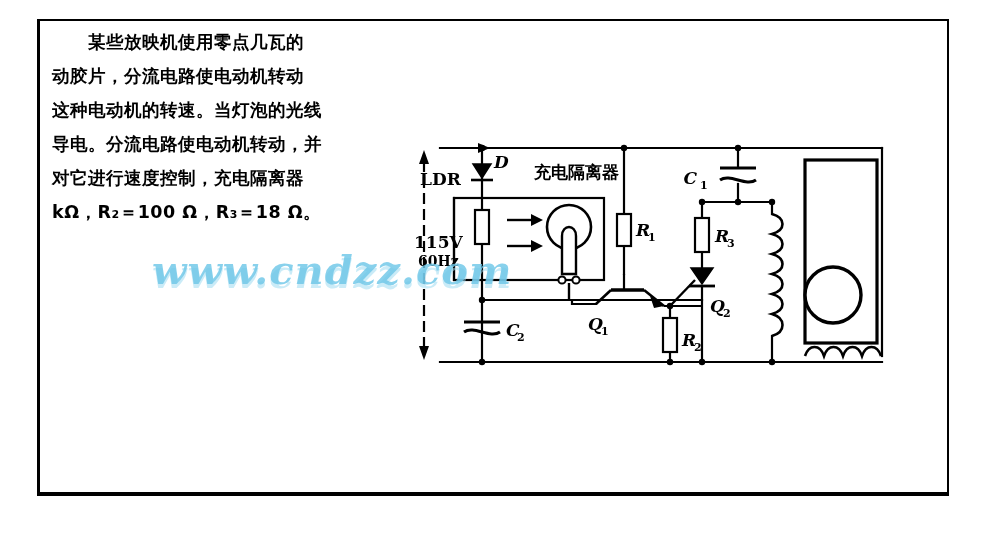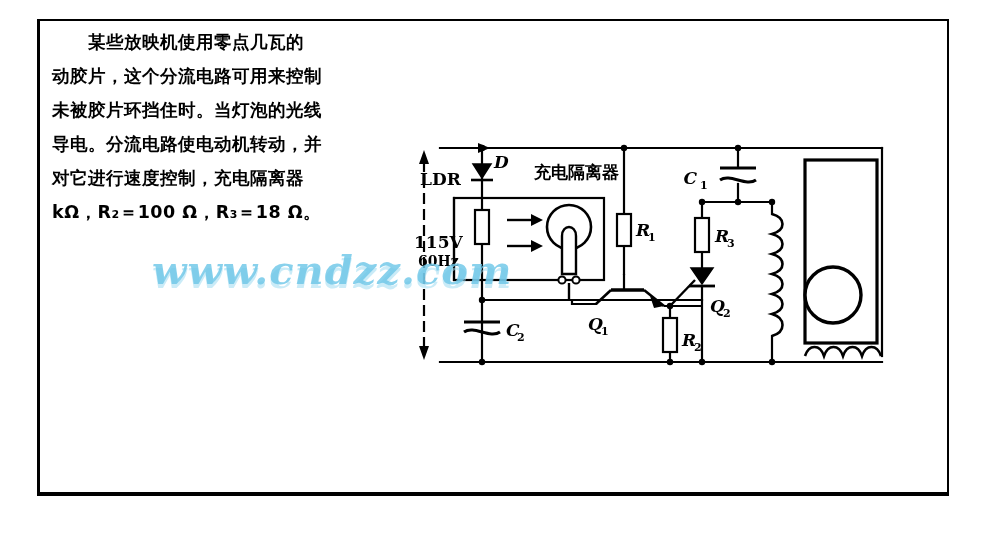--- a/index.html
+++ b/index.html
@@ -114,22 +114,22 @@
 <body>
 
 <div id="page">
 
   <div class="page-frame"></div>
   <div class="frame-thick-left"></div>
   <div class="frame-thick-bottom"></div>
 
   <div class="text-col">
     <div class="para-line indent">某些放映机使用零点几瓦的</div>
-    <div class="para-line">动胶片，这个分流电路可用来控制</div>
-    <div class="para-line">未被胶片环挡住时。当灯泡的光线</div>
+    <div class="para-line">动胶片，分流电路使电动机转动</div>
+    <div class="para-line">这种电动机的转速。当灯泡的光线</div>
     <div class="para-line">导电。分流电路使电动机转动，并</div>
     <div class="para-line">对它进行速度控制，充电隔离器</div>
     <div class="para-line">kΩ，R₂＝100 Ω，R₃＝18 Ω。</div>
   </div>
 
   <div class="schematic">
     <svg width="500" height="245" viewBox="0 0 500 245" xmlns="http://www.w3.org/2000/svg">
       <g stroke="#000" stroke-width="2.2" fill="none" stroke-linecap="square">
 
         <path d="M 28 8 L 470 8"></path>

